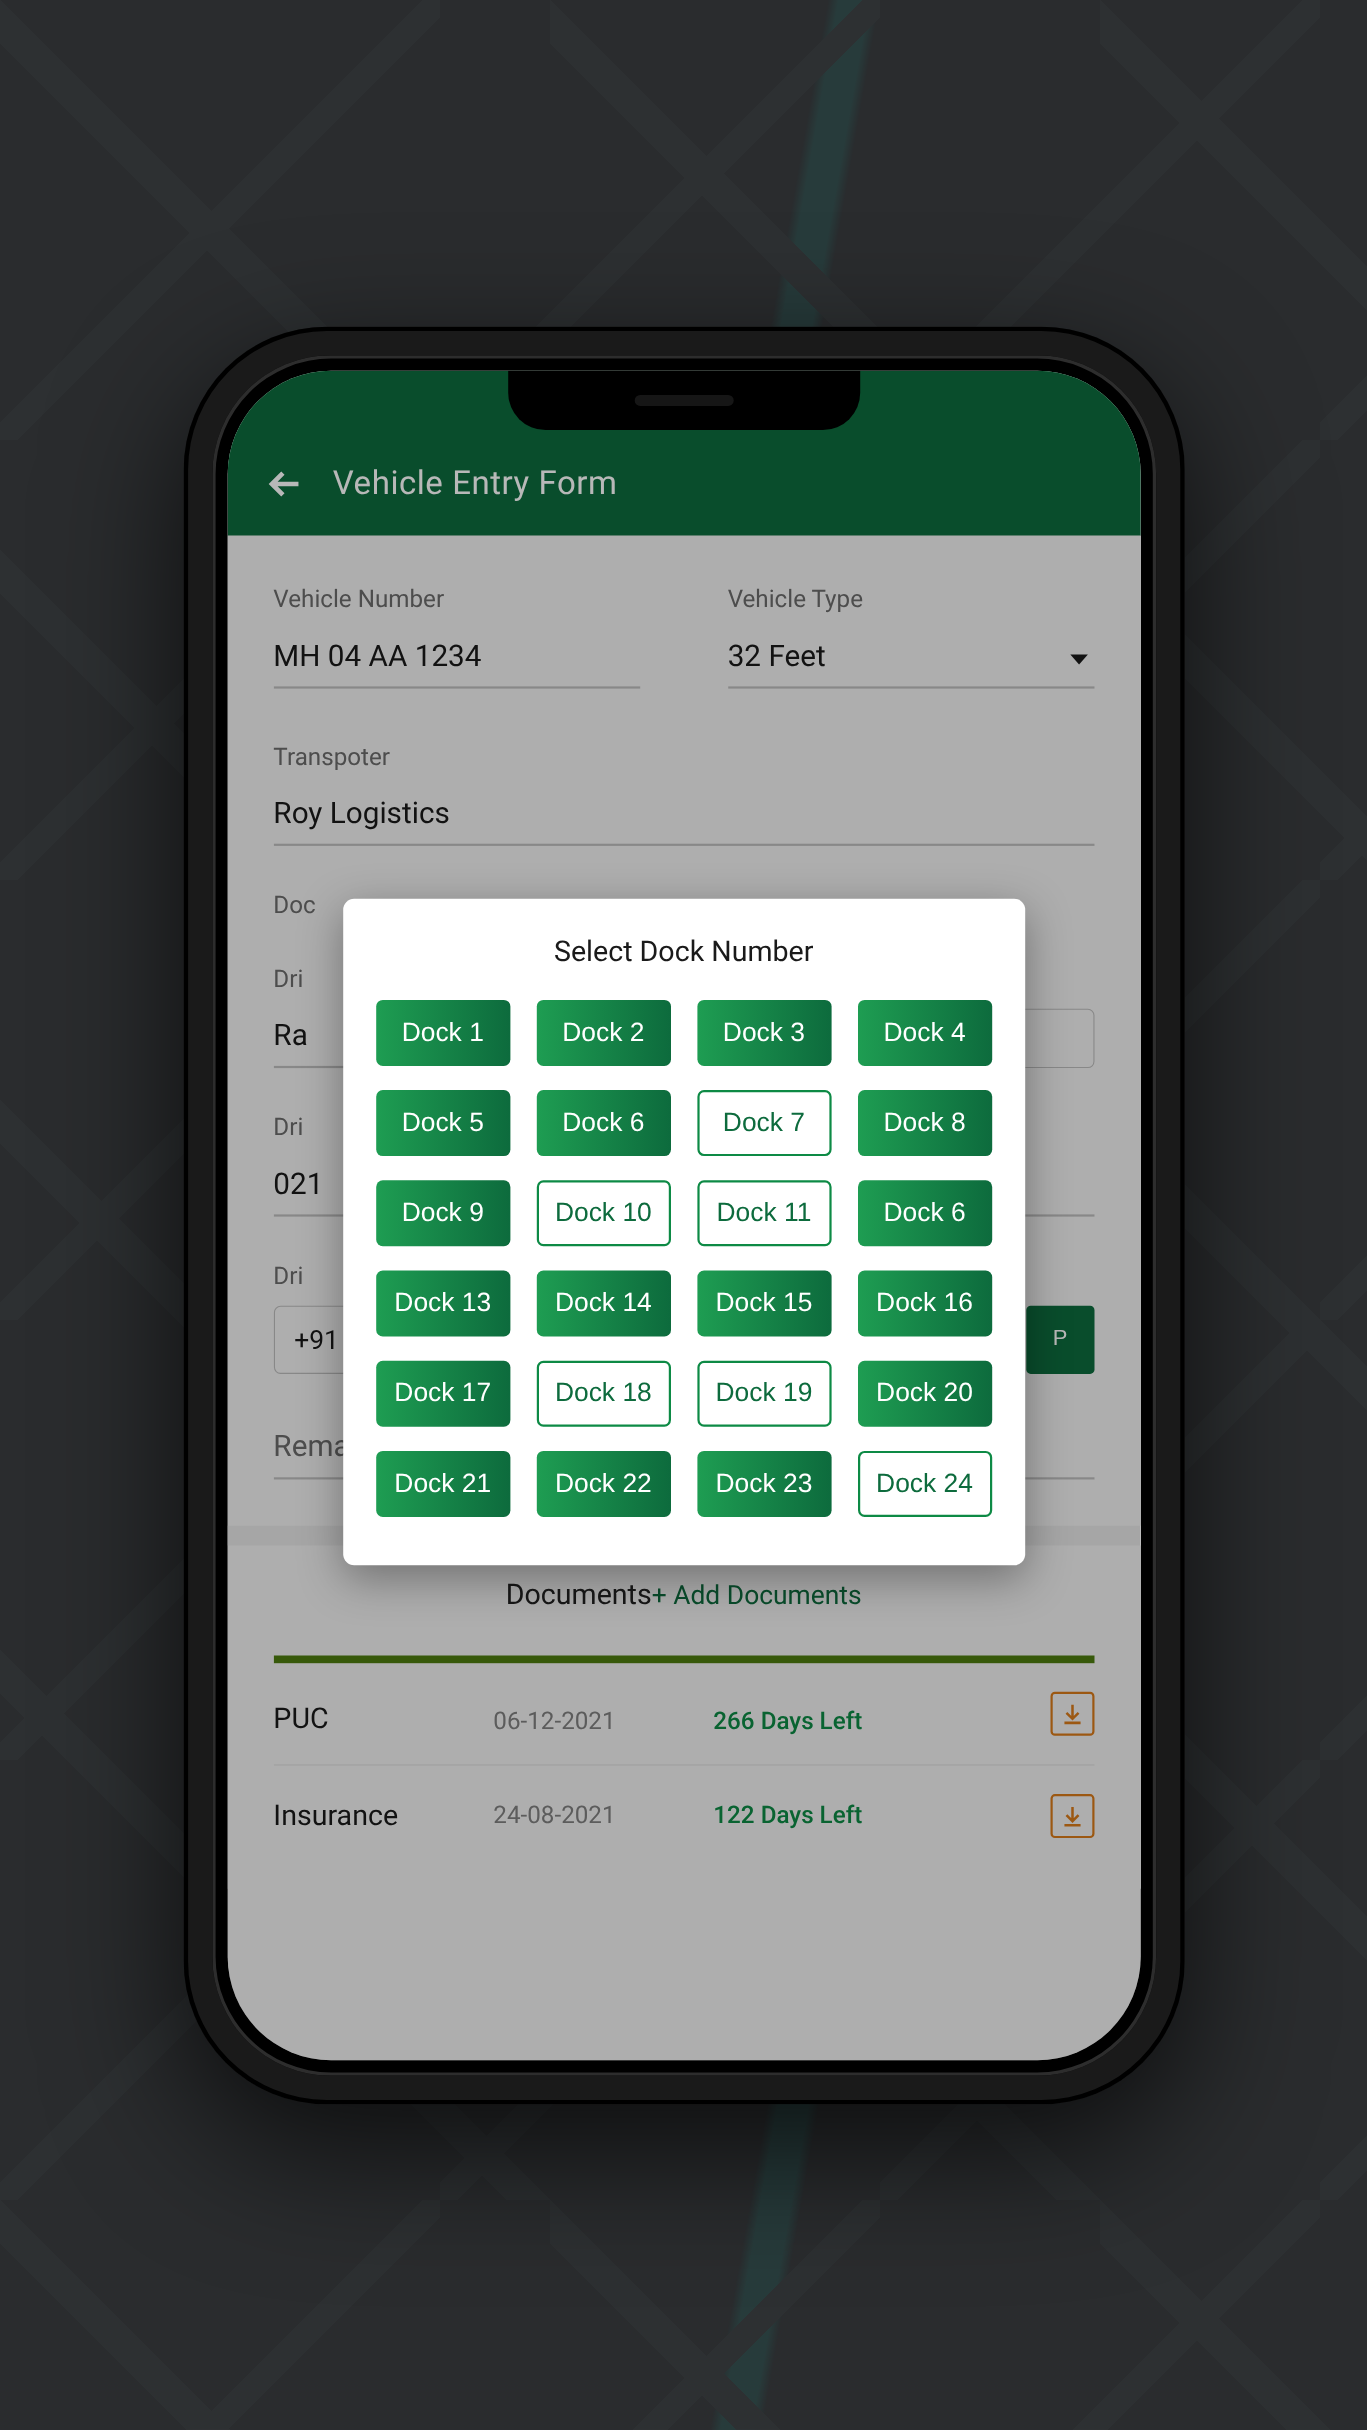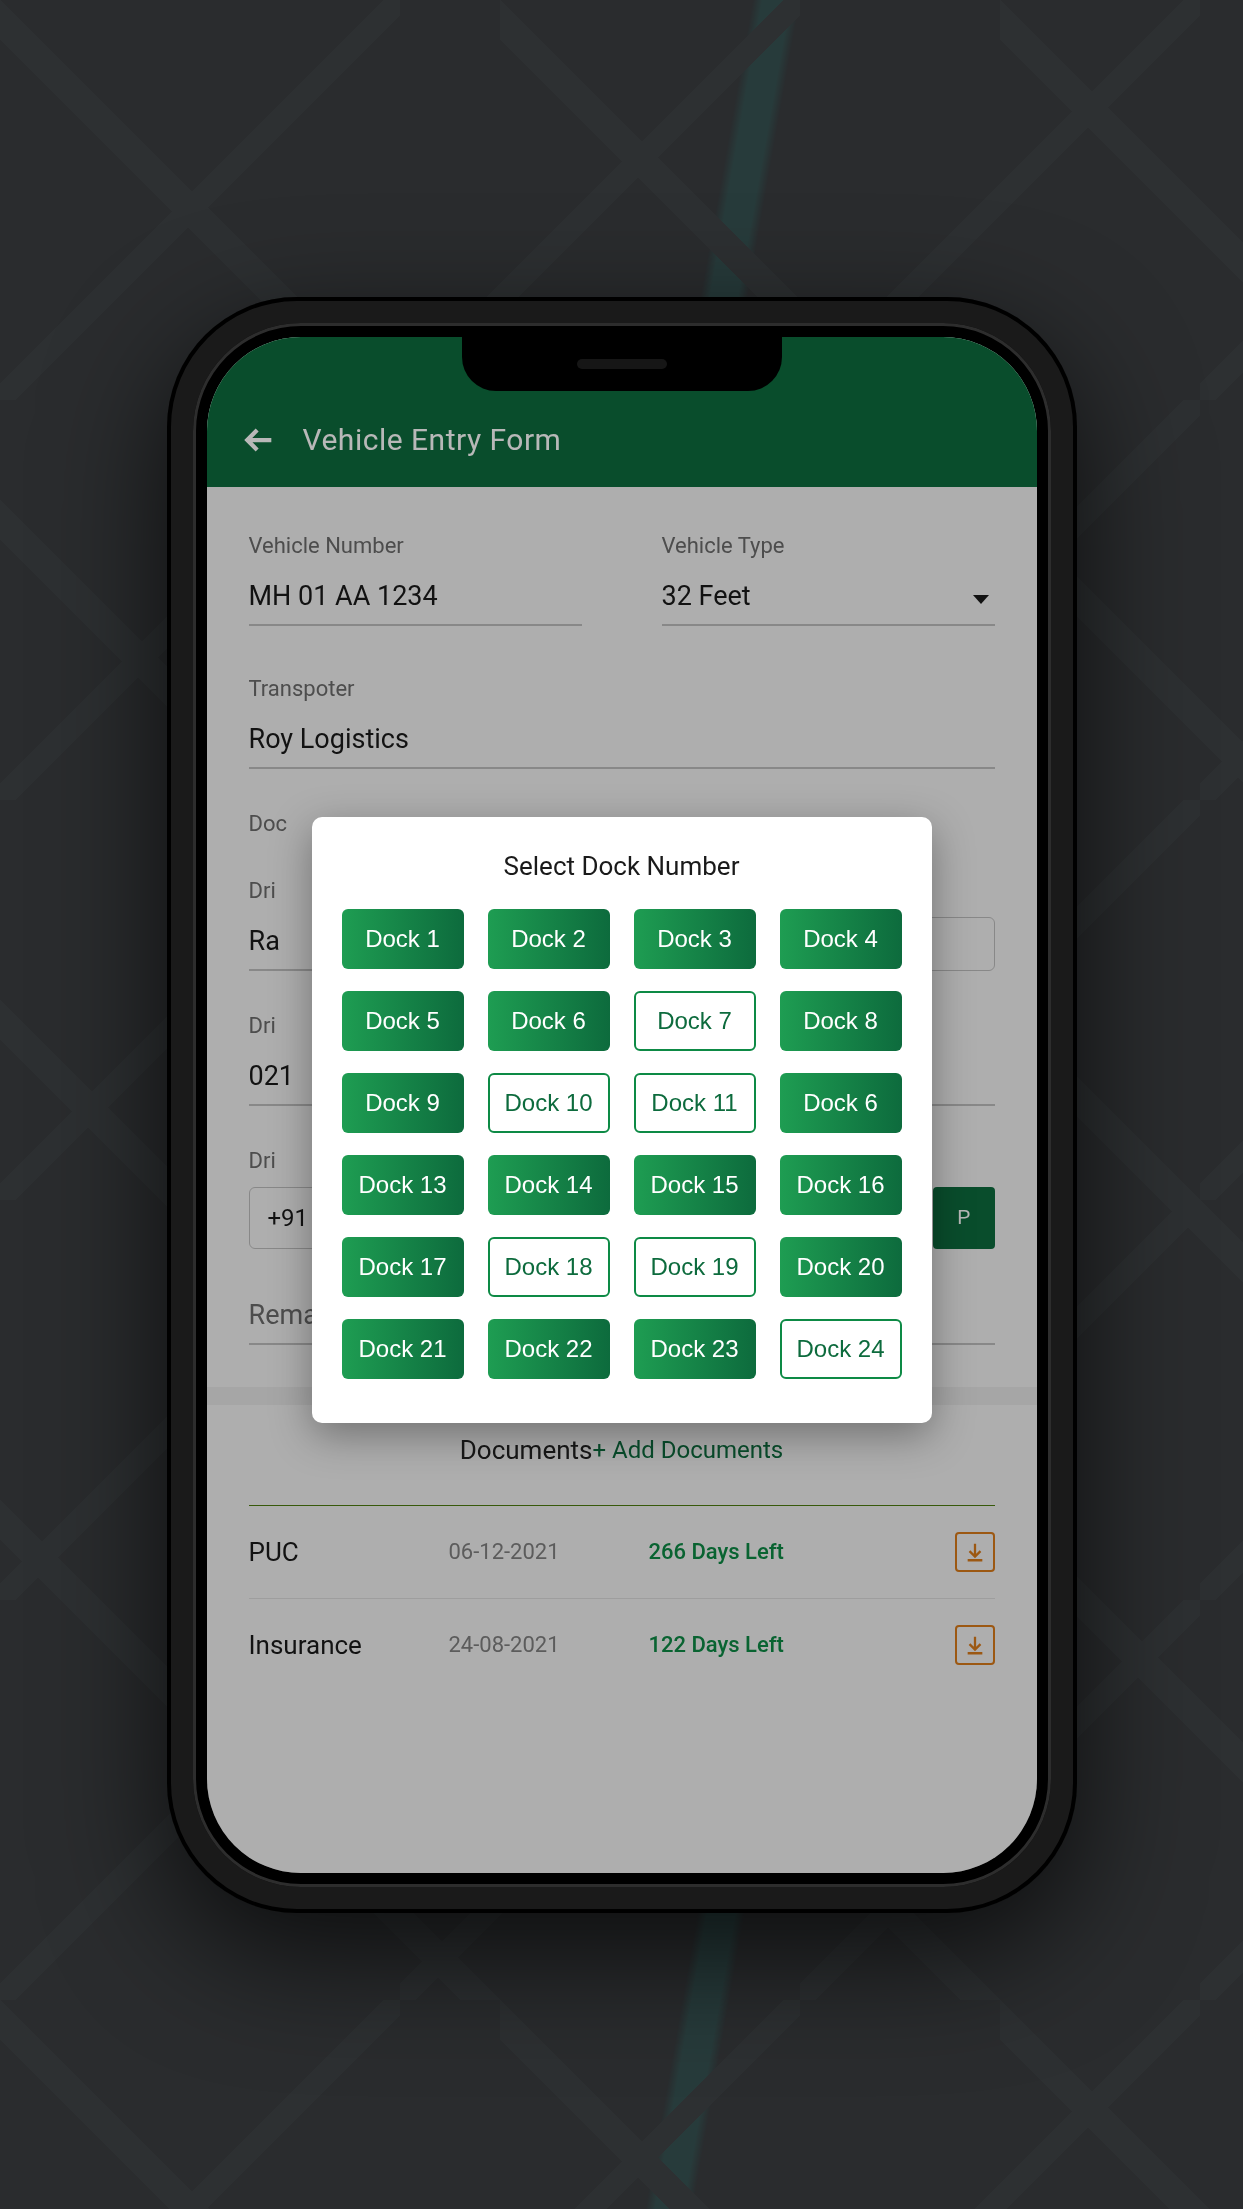--- a/index.html
+++ b/index.html
@@ -107,21 +107,21 @@
   .divider-thick { height:18px; background:#e6e6e6; margin:24px -42px; }
 
   .docs-header { display:flex; justify-content:center; align-items:center; margin:30px 0 40px; }
   .docs-title { font-size:26px; color:#222; }
   .add-docs { font-size:24px; color:#0d6b3d; }
 
   .doc-row {
     display:flex; align-items:center; justify-content:space-between;
     padding:26px 0; border-top:1px solid #dcdcdc;
   }
-  .doc-row:first-of-type { border-top:1px solid #4d7c0f; }
+  .doc-row:first-of-type { border-top:7px solid #4d7c0f;align-items:flex-end; }
   .doc-name { font-size:26px; color:#1a1a1a; width:200px; }
   .doc-date { font-size:22px; color:#808080; width:180px; text-align:left; }
   .doc-left { font-size:22px; color:#0d8a45; font-weight:500; flex:1; text-align:left; padding-left:20px;}
   .dl-icon {
     width:40px; height:40px; border:2px solid #d97a1a; border-radius:4px;
     display:flex; align-items:center; justify-content:center;
   }
   .dl-icon svg { width:22px; height:22px; stroke:#d97a1a; stroke-width:2.5; fill:none; }
 
   
@@ -174,21 +174,21 @@
               <path d="M20 12H4M10 5l-7 7 7 7"></path>
             </svg>
         </span>
         <span class="header-title">Vehicle Entry Form</span>
       </div>
 
       <div class="form-body">
         <div class="row">
           <div class="field">
             <span class="label">Vehicle Number</span>
-            <div class="input-line">MH 01 AA 1234</div>
+            <div class="input-line">MH 04 AA 1234</div>
           </div>
           <div class="field">
             <span class="label">Vehicle Type</span>
             <div class="input-line input-with-caret">
               <span>32 Feet</span>
               <span class="caret-icon"><svg viewBox="0 0 20 14">
                     <path d="M2 2l8 9 8-9z"></path>
                   </svg></span>
             </div>
           </div>

